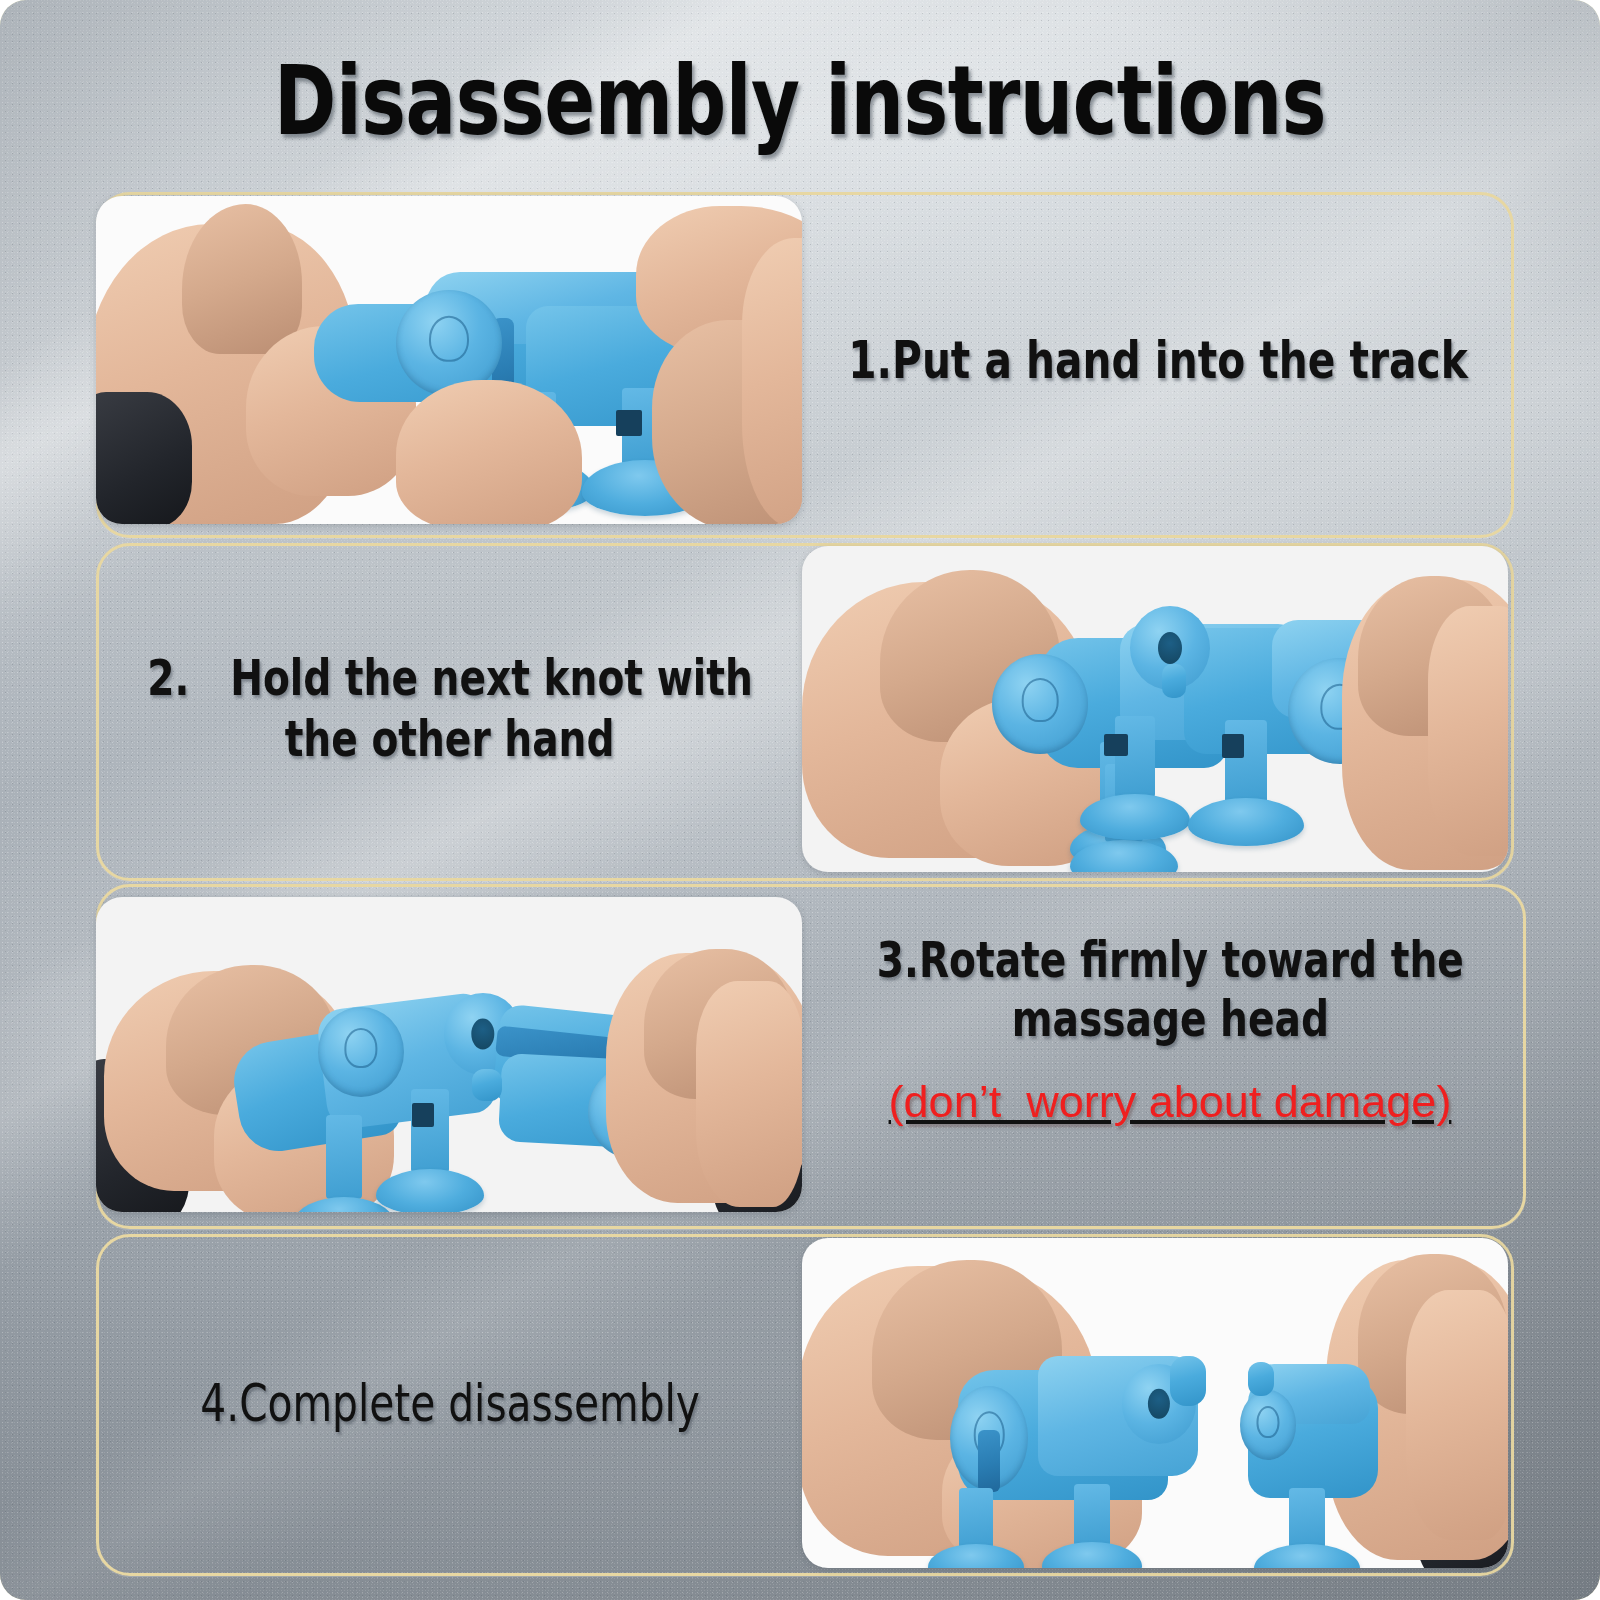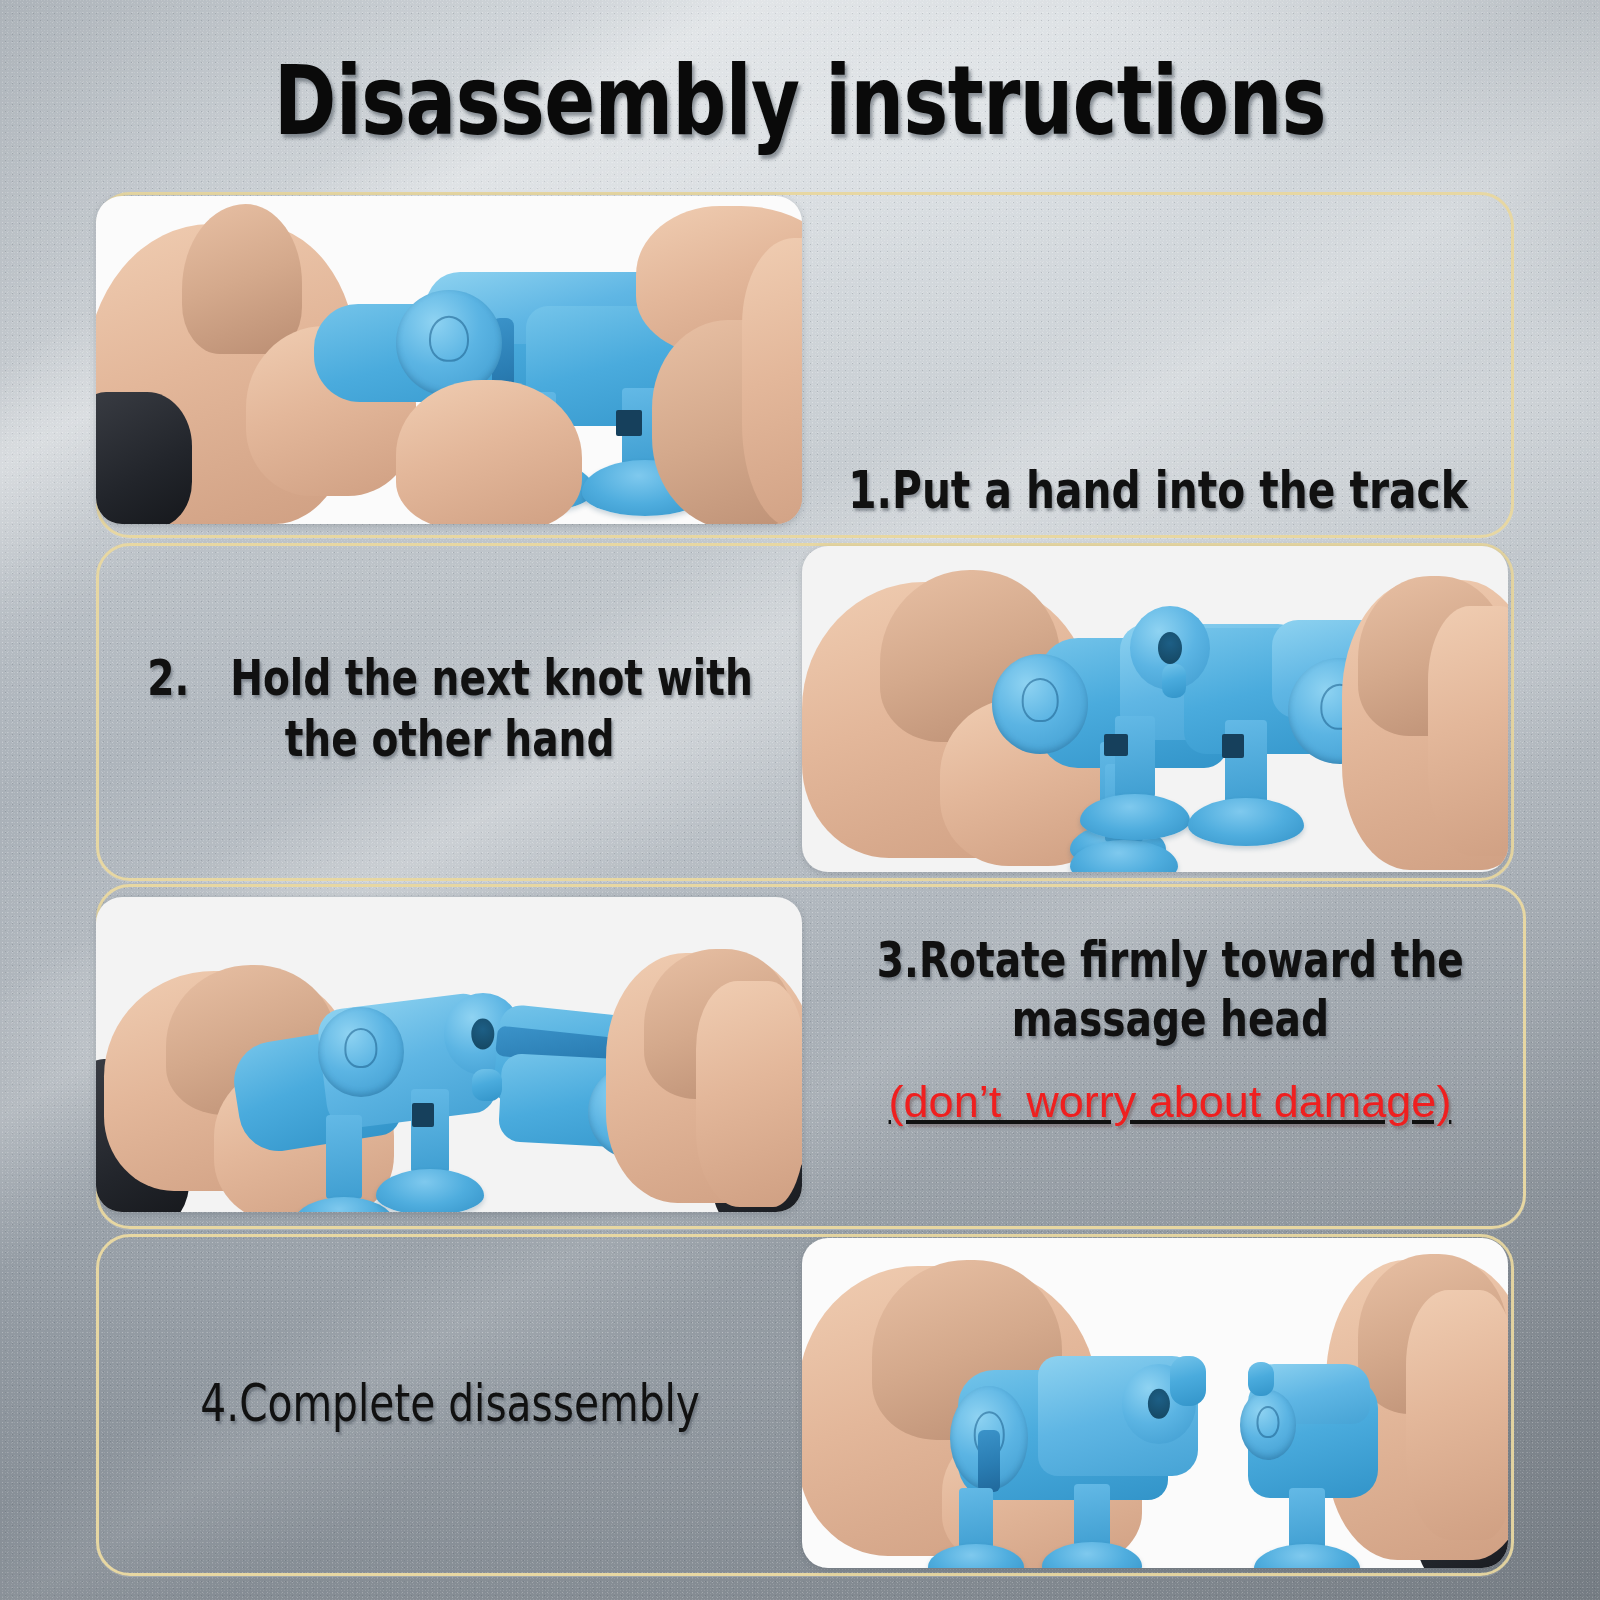--- a/index.html
+++ b/index.html
@@ -1,19 +1,19 @@
 <!DOCTYPE html>
 <html><head>
 <meta charset="utf-8">
 <style>
   html,body{margin:0;padding:0;}
   body{width:1600px;height:1600px;overflow:hidden;font-family:"Liberation Sans",sans-serif;}
 
   
-  #page{position:relative;width:1600px;height:1600px;overflow:hidden;background:#fef9c3;}
+  #page{position:relative;width:1600px;height:1600px;overflow:hidden;background:#fef9c3;border-radius:26px;}
 
   .bg-base{position:absolute;inset:0;
     background:
       linear-gradient(158deg,
         rgba(255,255,255,0.00) 0%,
         rgba(255,255,255,0.10) 12%,
         rgba(255,255,255,0.26) 20%,
         rgba(255,255,255,0.05) 28%,
         rgba(255,255,255,0.00) 36%,
         rgba(255,255,255,0.18) 45%,
@@ -143,21 +143,21 @@
         <div class="slot" style="left:520px;top:214px;width:26px;height:26px;"></div>
 
         <div class="sk" style="left:540px;top:10px;width:210px;height:150px;border-radius:40% 50% 34% 40%/46% 54% 38% 40%;"></div>
         <div class="sk d" style="left:556px;top:124px;width:190px;height:210px;border-radius:40% 44% 36% 44%/42% 48% 40% 44%;"></div>
         <div class="sk" style="left:646px;top:42px;width:130px;height:290px;border-radius:40% 34% 30% 40%/30% 34% 38% 36%;"></div>
 
         <div class="sk" style="left:300px;top:184px;width:186px;height:150px;border-radius:46% 48% 34% 36%/50% 52% 34% 32%;"></div>
       </div>
     </div>
 
-    <div class="steptext t-bold" style="left:820px;top:200px;width:676px;height:320px;font-size:52px;line-height:1.16;justify-content:flex-end;">
+    <div class="steptext t-bold" style="left:820px;top:200px;width:676px;height:320px;font-size:52px;line-height:1.16;">
       <span class="ln">1.Put a hand into the track</span>
     </div>
   </div>
 
   <div class="row">
     <div class="outline" style="left:96px;top:543px;width:1412px;height:332px;"></div>
 
     <div class="steptext t-bold" style="left:110px;top:548px;width:680px;height:322px;font-size:50px;line-height:1.22;">
       <span class="ln">2.   Hold the next knot with</span>
       <span class="ln">the other hand</span>

